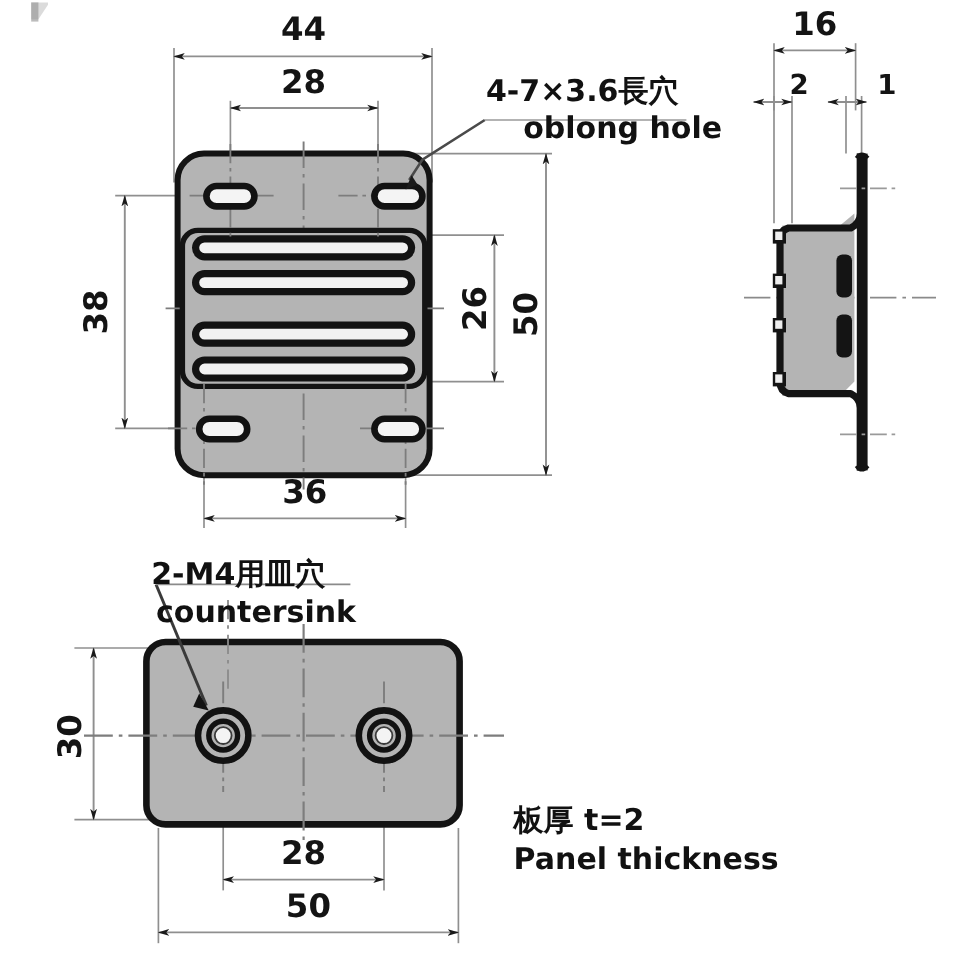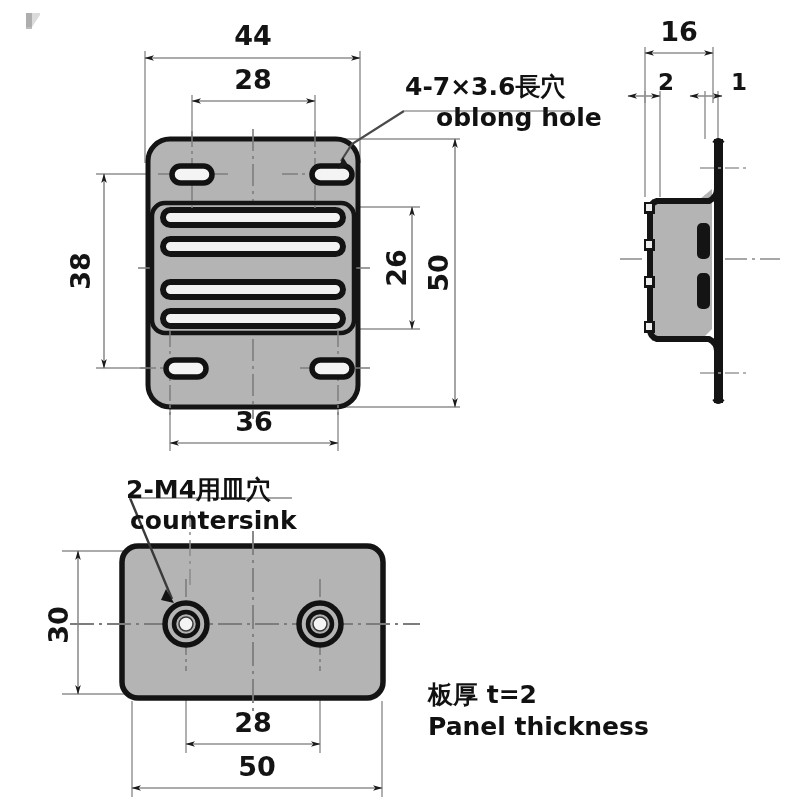--- a/index.html
+++ b/index.html
@@ -1,21 +1,21 @@
 <!DOCTYPE html>
 <html><head>
 <meta charset="utf-8">
 <style>
   html,body{margin:0;padding:0;background:#ffffff;}
   body{
     width:800px;height:800px;overflow:hidden;
     font-family:"DejaVu Sans","Liberation Sans",sans-serif;
     position:relative;
   }
-  #stage{position:absolute;left:0;top:0;width:800px;height:644px;margin-top:11px;}
+  #stage{position:absolute;left:0;top:0;width:800px;height:644px;}
   svg{display:block;}
   .dimtxt{
     font-family:"DejaVu Sans","Liberation Sans",sans-serif;
     font-weight:bold;font-size:27px;fill:#141414;
     text-anchor:middle;dominant-baseline:middle;
   }
   .dimtxt.sm{font-size:23px;}
   .notetxt{
     font-family:"DejaVu Sans","Liberation Sans",sans-serif;
     font-weight:bold;font-size:25px;fill:#111111;

